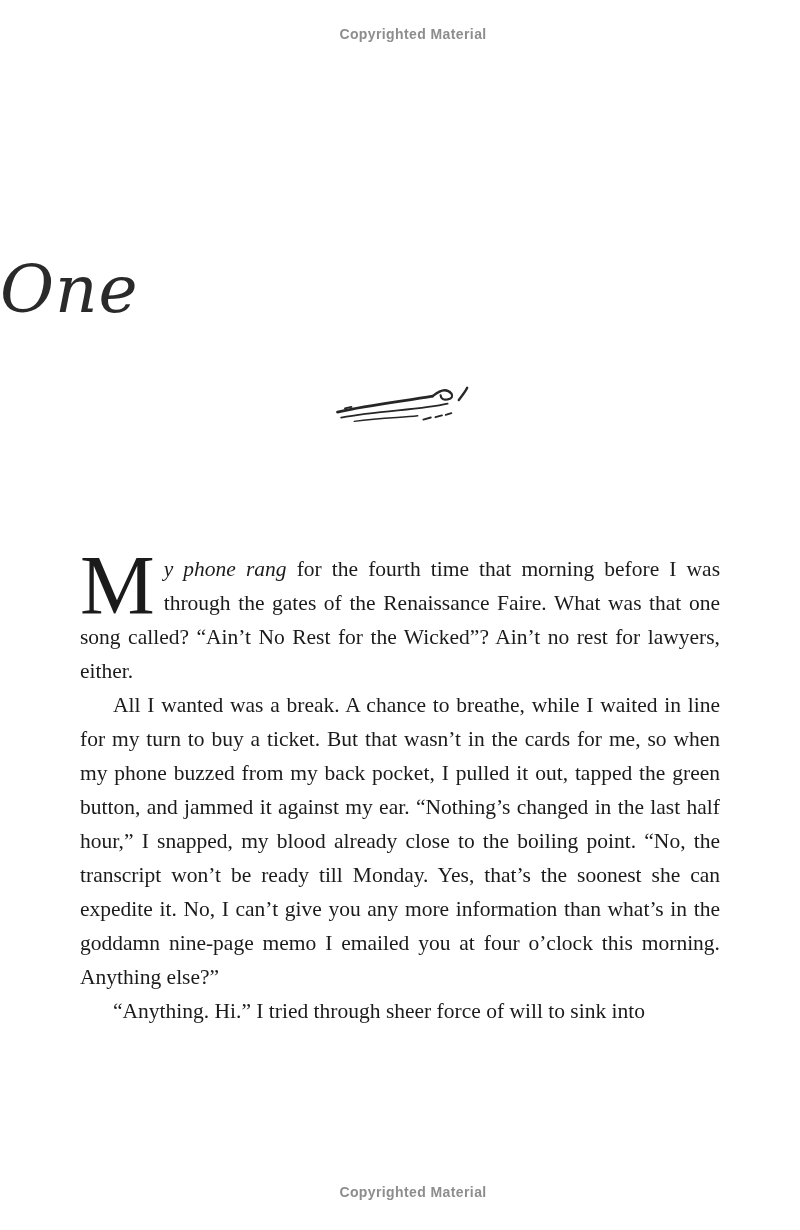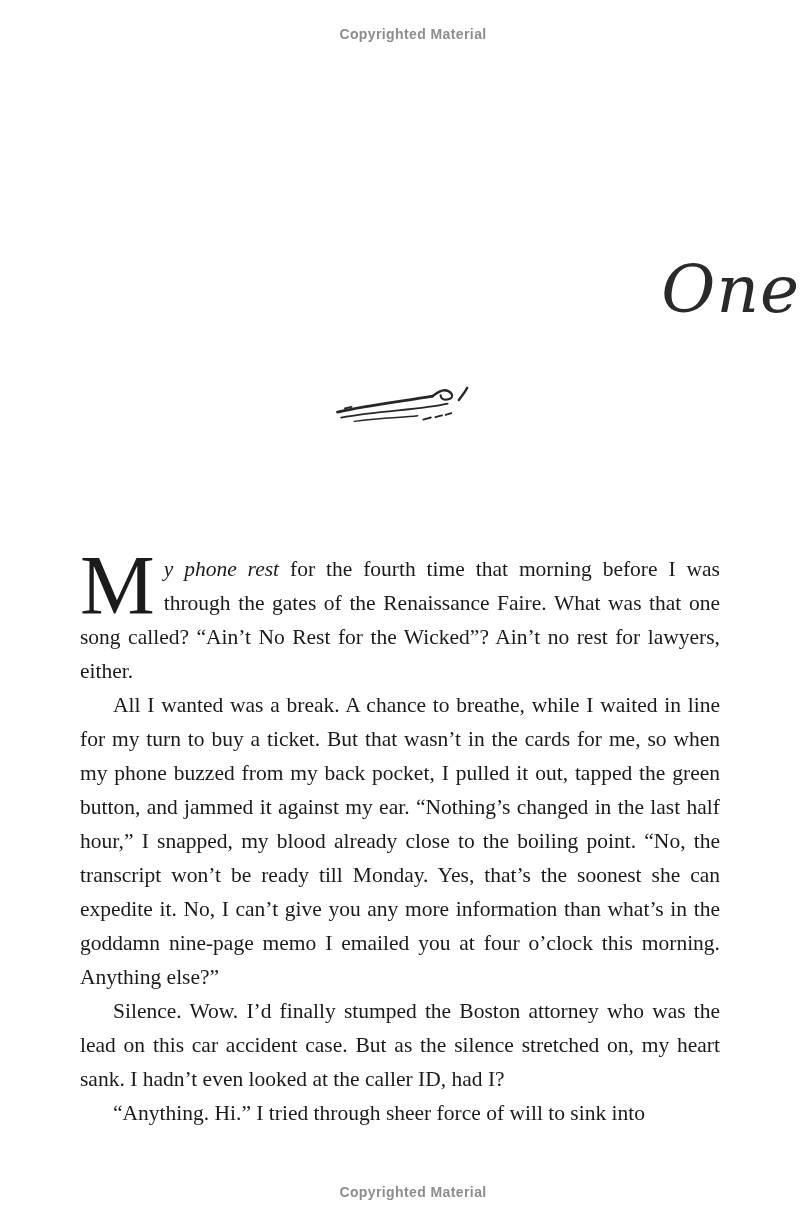--- a/index.html
+++ b/index.html
@@ -28,21 +28,21 @@
   }
   .notice.top { top: 26px; }
   .notice.bottom { top: 1184px; }
 
   .chapter-title {
     position: absolute;
     top: 250px;
     left: 0;
     width: 100%;
     margin: 0;
-    text-align: right;
+    text-align: left;
     font-family: "DejaVu Serif", serif;
     font-style: italic;
     font-weight: 400;
     font-size: 66px;
     line-height: 1.2;
     color: #2a2a2a;
     letter-spacing: 1px;
   }
 
   .flourish {
@@ -110,22 +110,21 @@
       <path d="M100,42 l8,-2.2" stroke-width="2"></path>
       <path d="M113,39.5 l7,-2" stroke-width="2"></path>
       <path d="M124,37 l6,-1.8" stroke-width="2"></path>
       <path d="M138,21 C142,16 145,12 147,8" stroke-width="2.6"></path>
       <path d="M16,30 l7,-1.6" stroke-width="2"></path>
     </svg>
   </div>
 
   <div class="body-text">
     <p class="para first">
-      <span class="dropcap">M</span><span class="italic-lead">y phone rest</span><span> for the fourth time that morning before I was through the gates of the Renaissance Faire. What was that one song called? “Ain’t No Rest for the Wicked”? Ain’t no rest for lawyers, either.</span>
+      <span class="dropcap">M</span><span class="italic-lead">y phone rang</span><span> for the fourth time that morning before I was through the gates of the Renaissance Faire. What was that one song called? “Ain’t No Rest for the Wicked”? Ain’t no rest for lawyers, either.</span>
     </p>
     <p class="para indent">All I wanted was a break. A chance to breathe, while I waited in line for my turn to buy a ticket. But that wasn’t in the cards for me, so when my phone buzzed from my back pocket, I pulled it out, tapped the green button, and jammed it against my ear. “Nothing’s changed in the last half hour,” I snapped, my blood already close to the boiling point. “No, the transcript won’t be ready till Monday. Yes, that’s the soonest she can expedite it. No, I can’t give you any more information than what’s in the goddamn nine-page memo I emailed you at four o’clock this morning. Anything else?”</p>
-    <p class="para indent">Silence. Wow. I’d finally stumped the Boston attorney who was the lead on this car accident case. But as the silence stretched on, my heart sank. I hadn’t even looked at the caller ID, had I?</p>
     <p class="para indent">“Anything. Hi.” I tried through sheer force of will to sink into</p>
   </div>
 
   <div class="notice bottom">Copyrighted Material</div>
 
 </div>
 
 </body></html>

